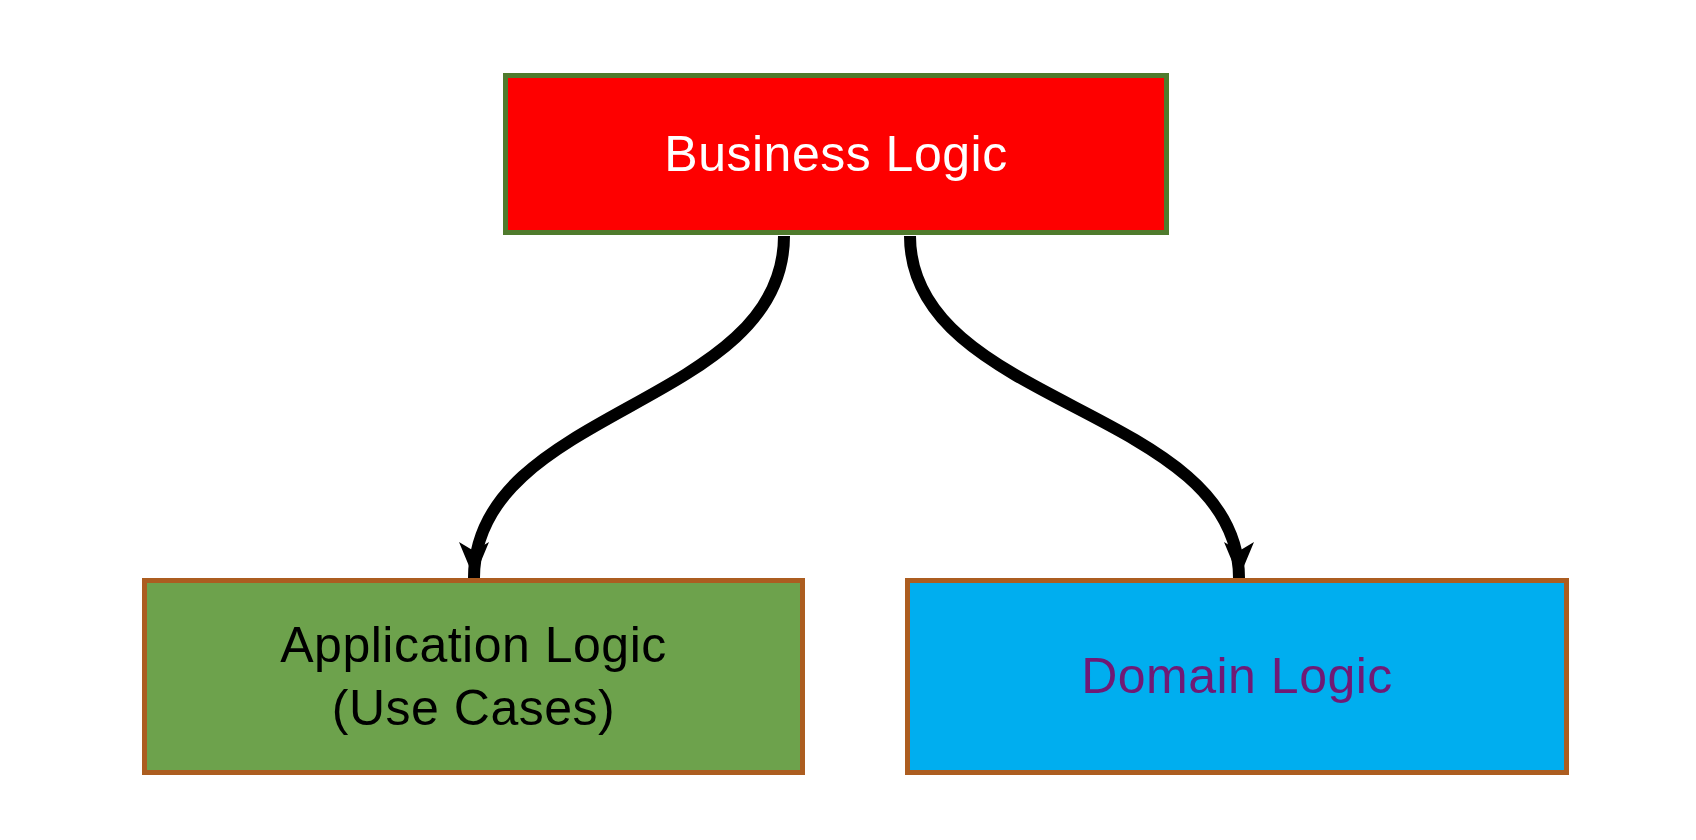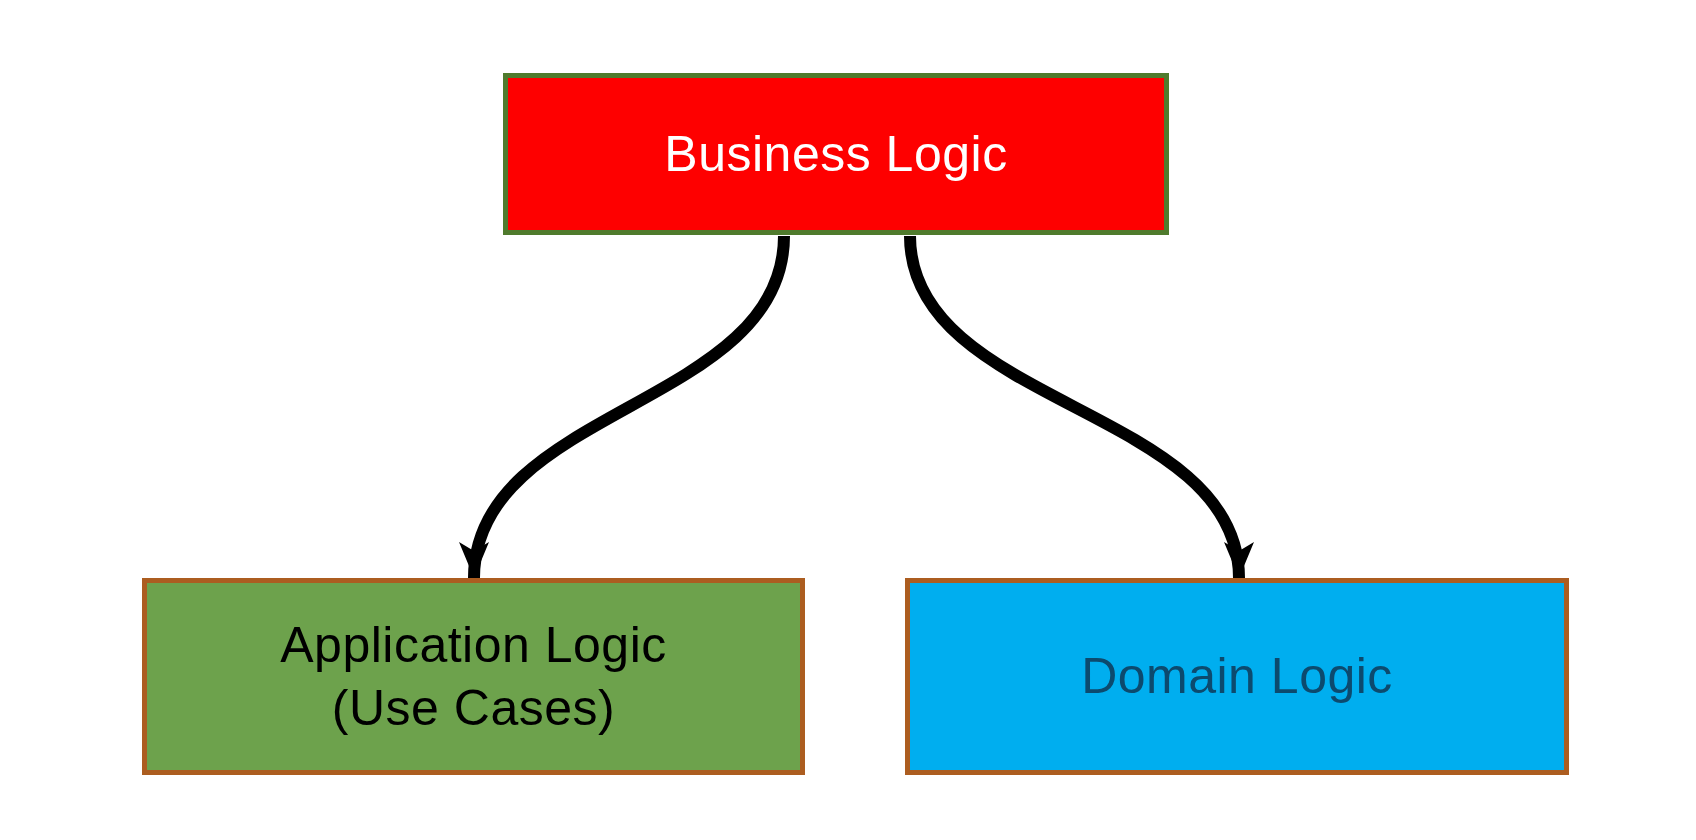--- a/index.html
+++ b/index.html
@@ -57,17 +57,17 @@
 
   <div class="node node-business" style="background: rgb(254, 0, 0); border-color: rgb(79, 123, 45); color: rgb(255, 255, 255);">
     <span>Business Logic</span>
   </div>
 
   <div class="node node-application" style="background: rgb(109, 162, 76); border-color: rgb(172, 93, 32); color: #000000;">
     <span>Application Logic</span>
     <span>(Use Cases)</span>
   </div>
 
-  <div class="node node-domain" style="background: rgb(0, 174, 239); border-color: rgb(172, 93, 32); color: #0c4a6e;">
+  <div class="node node-domain" style="background: rgb(0, 174, 239); border-color: rgb(172, 93, 32); color: #701a75;">
     <span>Domain Logic</span>
   </div>
 
 </div>
 
 </body></html>

